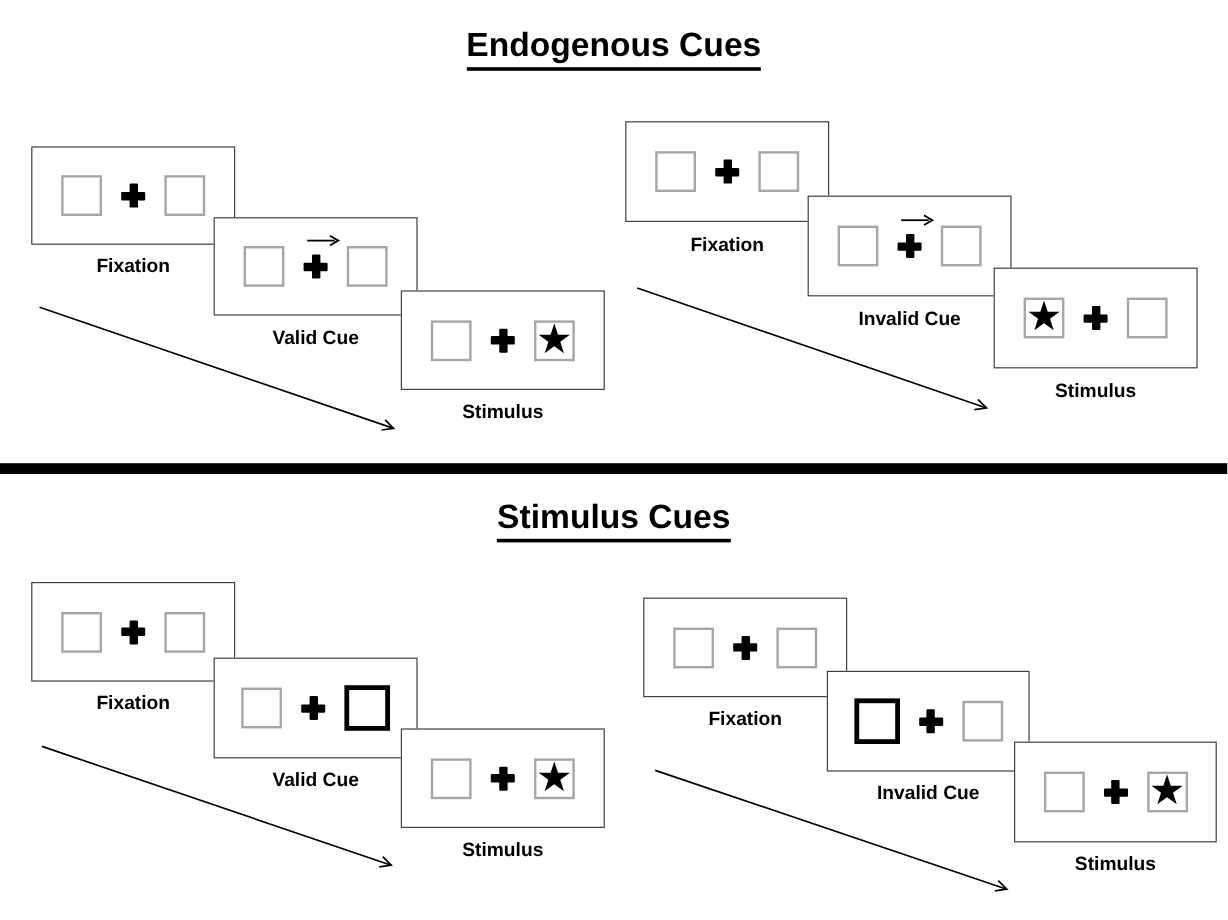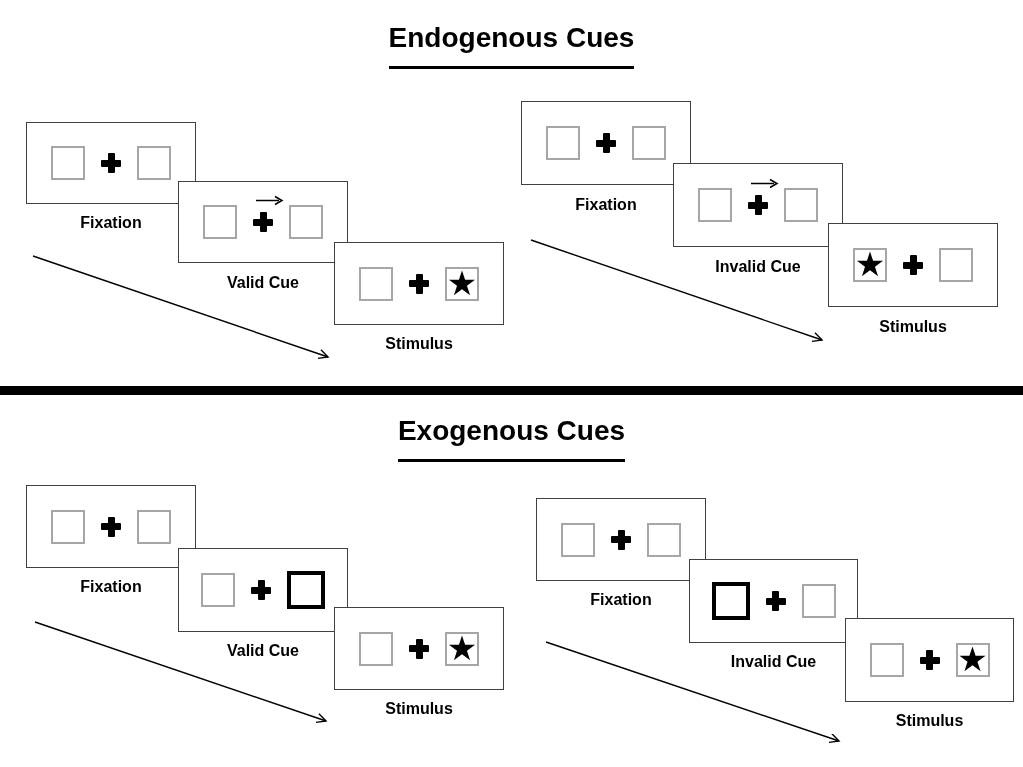--- a/index.html
+++ b/index.html
@@ -4,21 +4,21 @@
 <style>
   html,body{margin:0;padding:0;background:#fff;}
   .canvas{
     position:relative;width:1023px;height:767px;background:#ffffff;overflow:hidden;
     font-family:"Liberation Sans",sans-serif;color:#000;
   }
   .section-title{
     position:absolute;left:0;width:100%;text-align:center;
     font-size:28px;font-weight:bold;letter-spacing:0px;
   }
-  .section-title .u{display:inline-block;border-bottom:3px solid #000;padding-bottom:12px;}
+  .section-title .u{display:inline-block;border-bottom:3px solid #000;padding-bottom:2px;}
   .divider{position:absolute;left:0;top:386px;width:1023px;height:9px;background:#000;}
   .overlay{position:absolute;left:0;top:0;z-index:0;}
   .card{
     position:absolute;background:#ffffff;border:1px solid #404040;box-sizing:border-box;
     display:flex;align-items:center;justify-content:center;gap:16px;z-index:1;
   }
   .sq{
     width:30px;height:30px;border:2px solid #a6a6a6;background:#fff;box-sizing:content-box;
     display:flex;align-items:center;justify-content:center;flex:0 0 auto;
   }
@@ -47,21 +47,21 @@
     <line x1="33" y1="256" x2="328" y2="357" stroke="#000" stroke-width="1.4" marker-end="url(#ah)"></line>
     <line x1="531" y1="240" x2="822" y2="340" stroke="#000" stroke-width="1.4" marker-end="url(#ah)"></line>
     <line x1="35" y1="622" x2="326" y2="721" stroke="#000" stroke-width="1.4" marker-end="url(#ah)"></line>
     <line x1="546" y1="642" x2="839" y2="741" stroke="#000" stroke-width="1.4" marker-end="url(#ah)"></line>
   </svg>
 
   <div class="section-title" style="top:22px">
     <span class="u">Endogenous Cues</span>
   </div>
   <div class="section-title" style="top:415px">
-    <span class="u">Exogenous Cues</span>
+    <span class="u">Stimulus Cues</span>
   </div>
 
   <div class="divider"></div>
 
   <div class="card" style="left:26px;top:122px;width:170px;height:82px">
     <span class="sq"></span>
     <span class="plus"></span>
     <span class="sq"></span>
   </div>
   <div class="card" style="left:178px;top:181px;width:170px;height:82px">

